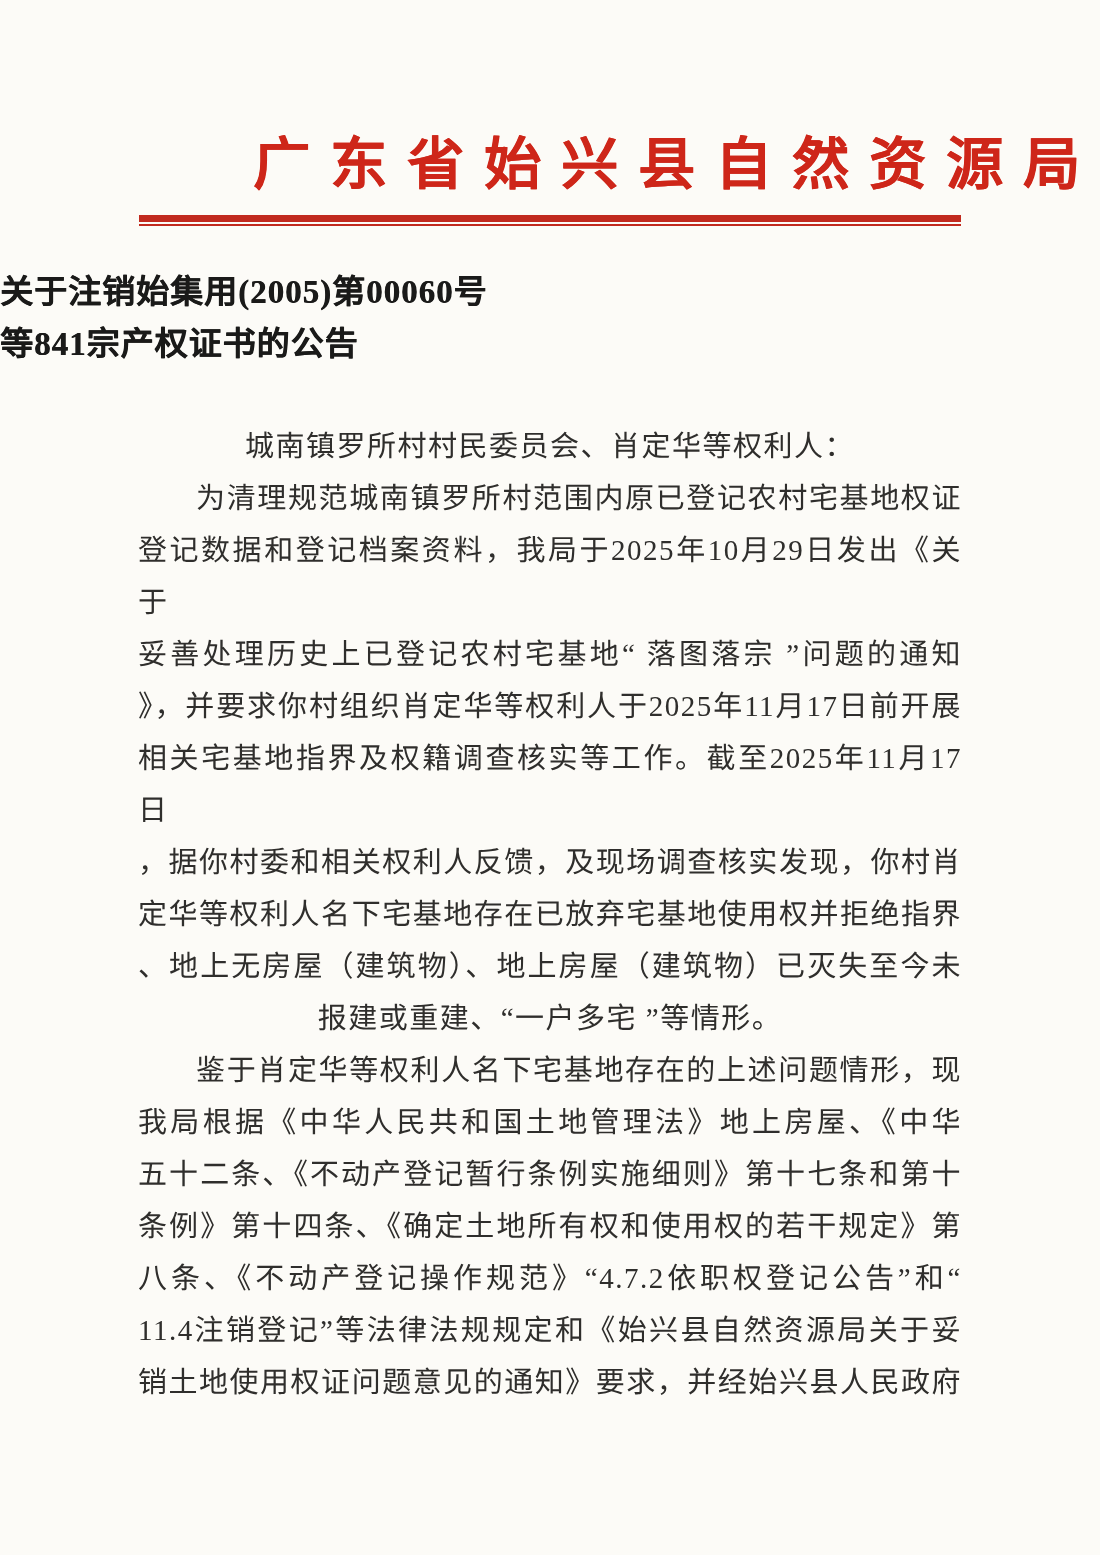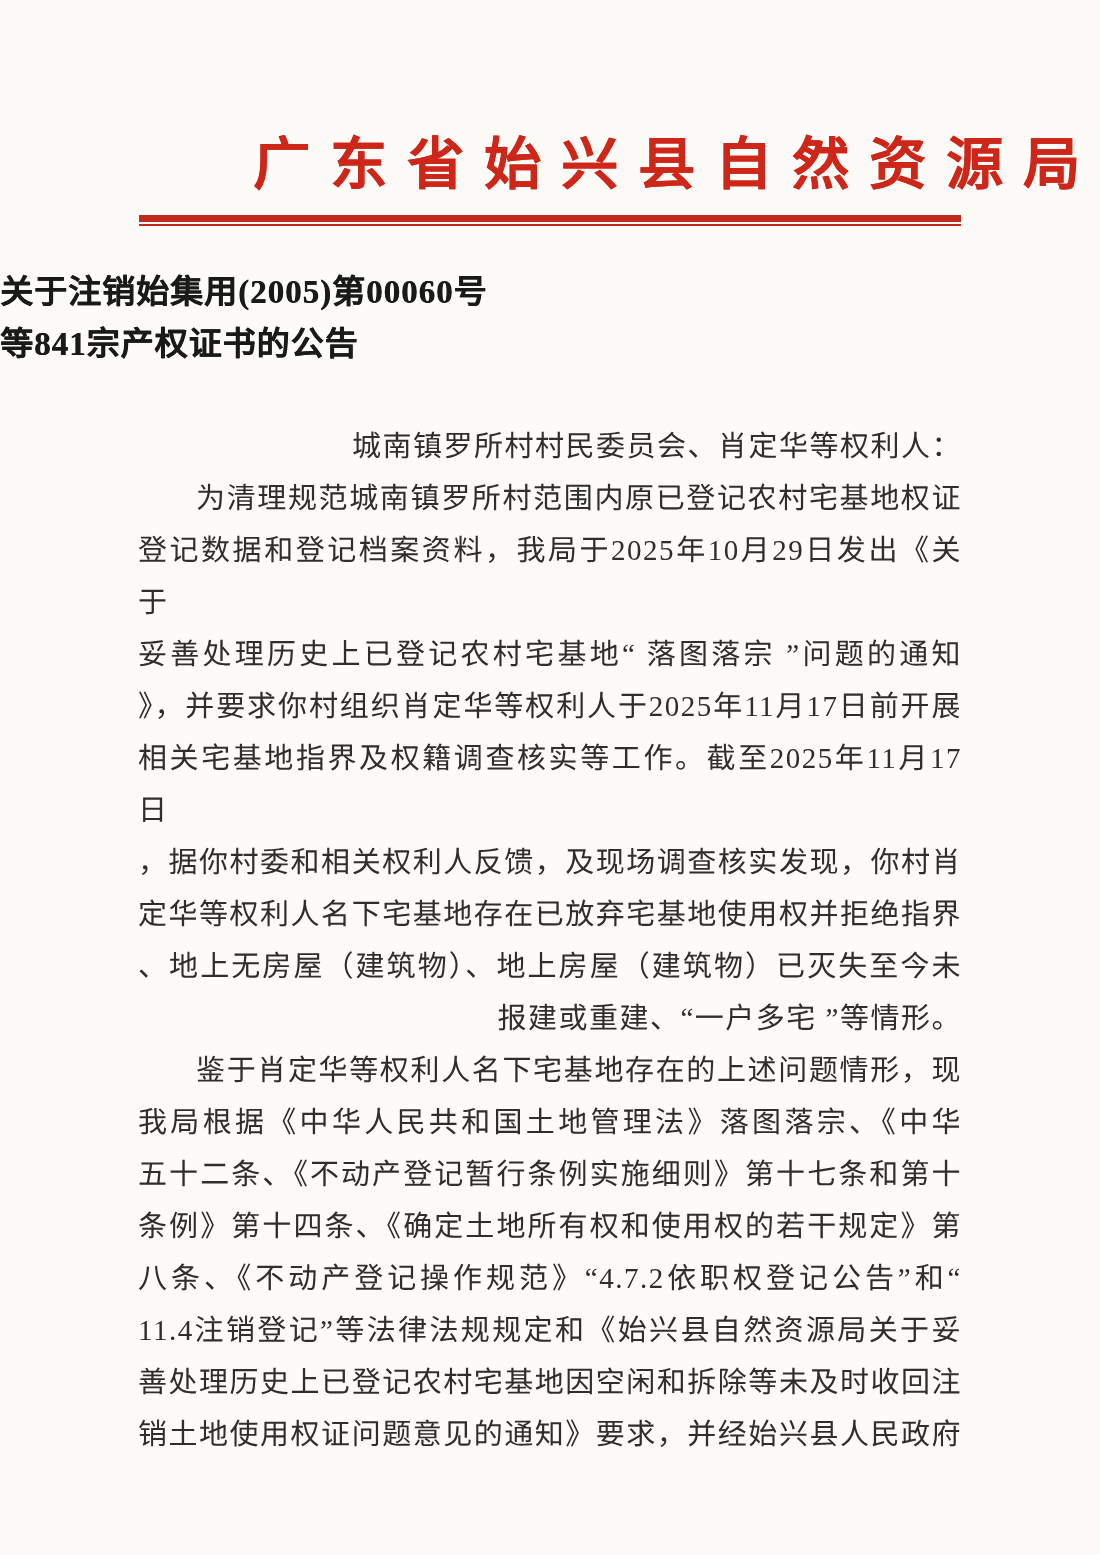--- a/index.html
+++ b/index.html
@@ -47,21 +47,21 @@
   
   .body-text {
     width: 824px;
     margin: 50px auto 0 auto;
     font-size: 29px;
     color: #2f2e2c;
   }
   .line {
     line-height: 52px;
     letter-spacing: 1.5px;
-    text-align: right;
+    text-align: center;
   }
   .line.just {
     text-align: justify;
     text-align-last: justify;
     text-justify: inter-character;
   }
   .line.indent { text-indent: 2em; }
 </style>
 </head>
 <body>
@@ -85,22 +85,21 @@
       <div class="line just indent">为清理规范城南镇罗所村范围内原已登记农村宅基地权证</div>
       <div class="line just">登记数据和登记档案资料，我局于2025年10月29日发出《关于</div>
       <div class="line just">妥善处理历史上已登记农村宅基地“ 落图落宗 ”问题的通知</div>
       <div class="line just">》，并要求你村组织肖定华等权利人于2025年11月17日前开展</div>
       <div class="line just">相关宅基地指界及权籍调查核实等工作。截至2025年11月17日</div>
       <div class="line just">，据你村委和相关权利人反馈，及现场调查核实发现，你村肖</div>
       <div class="line just">定华等权利人名下宅基地存在已放弃宅基地使用权并拒绝指界</div>
       <div class="line just">、地上无房屋（建筑物）、地上房屋（建筑物）已灭失至今未</div>
       <div class="line">报建或重建、“一户多宅 ”等情形。</div>
       <div class="line just indent">鉴于肖定华等权利人名下宅基地存在的上述问题情形，现</div>
-      <div class="line just">我局根据《中华人民共和国土地管理法》落图落宗、《中华</div>
+      <div class="line just">我局根据《中华人民共和国土地管理法》地上房屋、《中华</div>
       <div class="line just">五十二条、《不动产登记暂行条例实施细则》第十七条和第十</div>
       <div class="line just">条例》第十四条、《确定土地所有权和使用权的若干规定》第</div>
       <div class="line just">八条、《不动产登记操作规范》“4.7.2依职权登记公告”和“</div>
       <div class="line just">11.4注销登记”等法律法规规定和《始兴县自然资源局关于妥</div>
-      <div class="line just">善处理历史上已登记农村宅基地因空闲和拆除等未及时收回注</div>
       <div class="line just">销土地使用权证问题意见的通知》要求，并经始兴县人民政府</div>
     </div>
 
 </div>
 
 </body></html>

